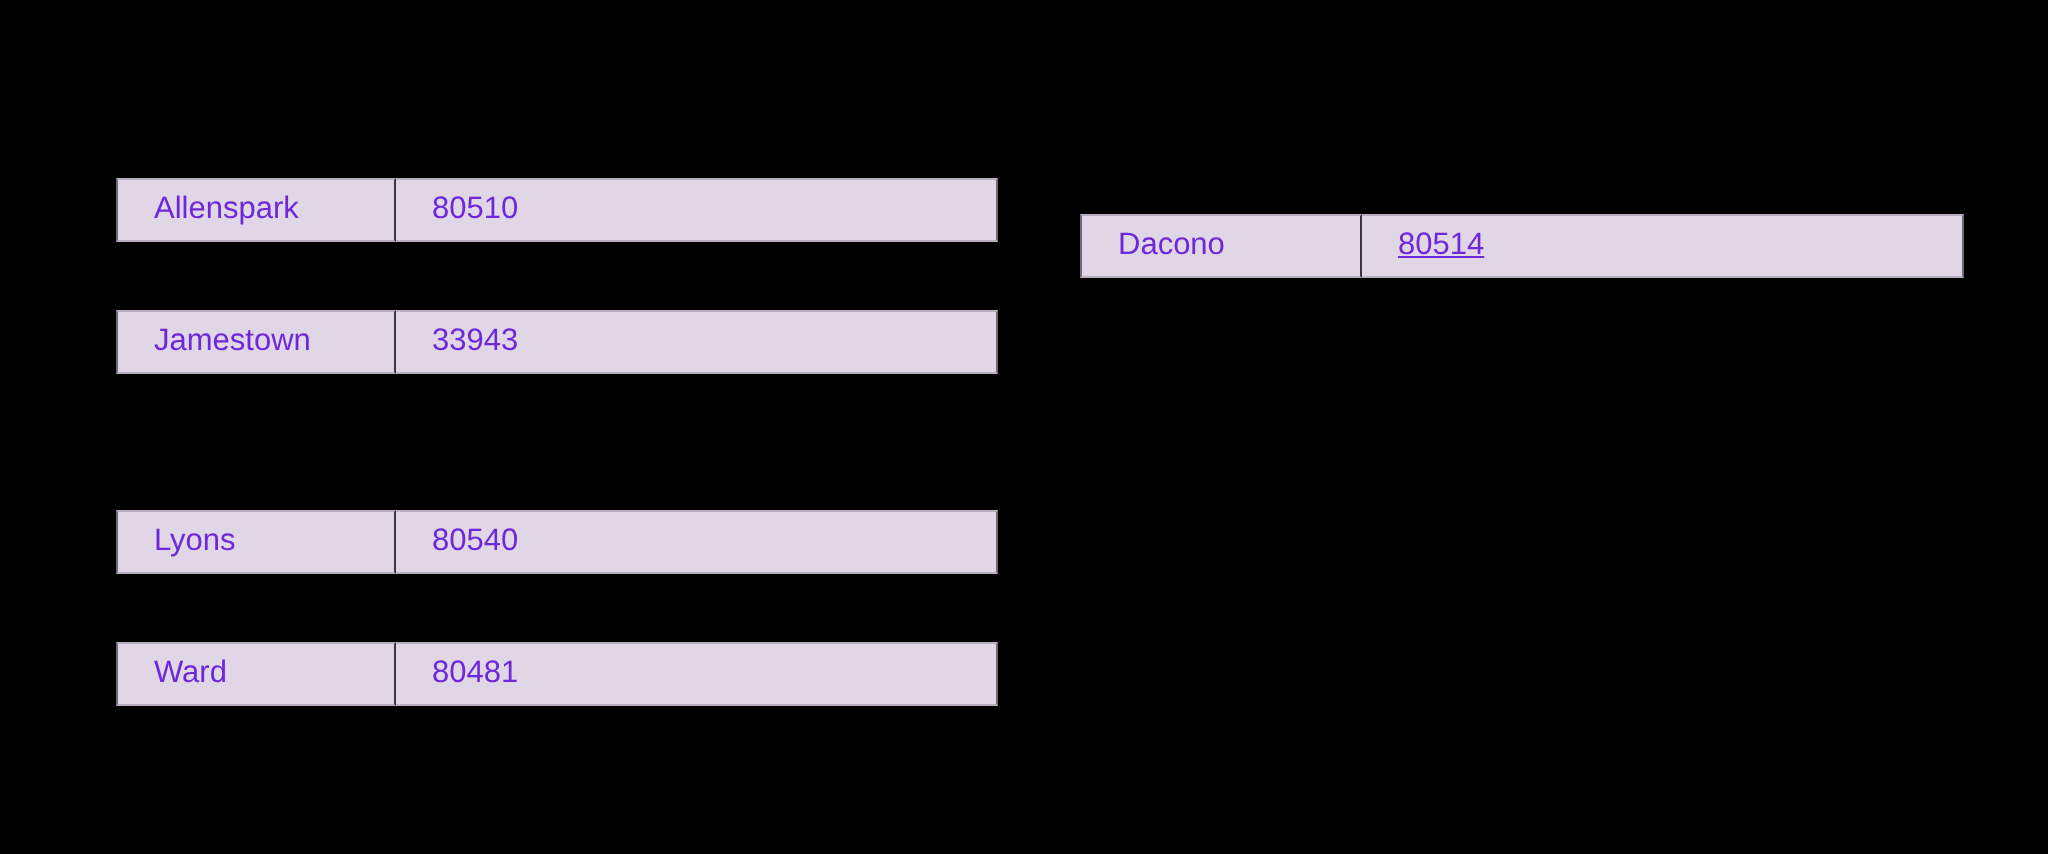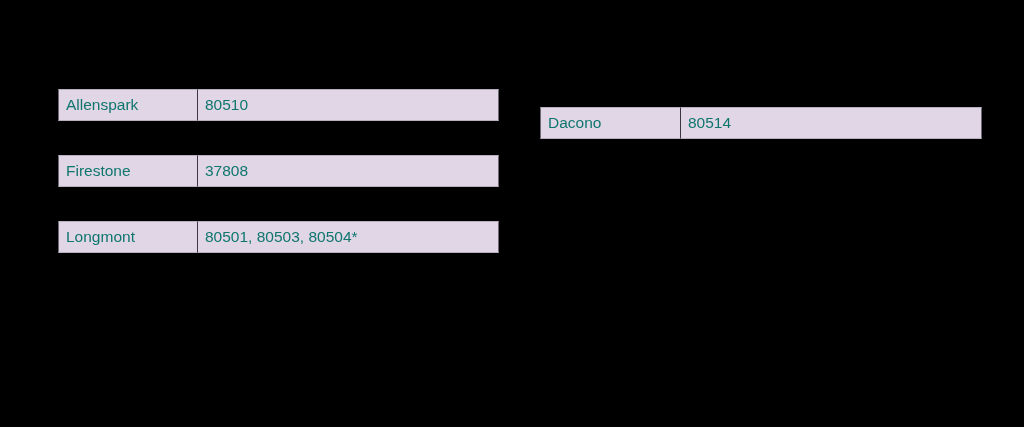--- a/index.html
+++ b/index.html
@@ -51,87 +51,91 @@
     padding: 0;
     border: none;
     background: transparent;
     height: 34px;
     line-height: 0;
     font-size: 0;
   }
 
   .cell {
     background: #e0d6e5;
-    color: #0f766e;
+    color: #6d28d9;
     font-size: 15.5px;
     line-height: 30px;
     height: 30px;
-    padding: 0 0 0 7px;
+    padding: 0 0 0 18px;
     border-top: 1px solid #b9aec0;
     border-bottom: 1px solid #b9aec0;
     vertical-align: middle;
     white-space: nowrap;
     box-sizing: border-box;
   }
 
   .cell-name {
     border-left: 1px solid #6f6875;
     border-right: 1px solid #3b373f;
   }
 
   .cell-zip {
     border-right: 1px solid #6f6875;
   }
 
   .left-table .cell-name  { width: 140px; }
   .left-table .cell-zip   { width: 301px; }
 
   .right-table .cell-name { width: 141px; }
-  .right-table .cell-zip  { width: 301px; }
+  .right-table .cell-zip  { width: 301px; text-decoration: underline; }
 </style>
 </head>
 <body>
 
 <div class="tables-wrap">
 
   <table class="zip-table left-table">
     <tbody>
 
       <tr class="zip-row">
         <td class="cell cell-name">Allenspark</td>
         <td class="cell cell-zip">80510</td>
       </tr>
       <tr class="spacer-row">
           <td></td>
           <td></td>
         </tr>
 
       <tr class="zip-row">
-        <td class="cell cell-name">Firestone</td>
-        <td class="cell cell-zip">37808</td>
-      </tr>
-      <tr class="spacer-row">
-          <td></td>
-          <td></td>
-        </tr>
-
-      <tr class="zip-row">
-        <td class="cell cell-name">Longmont</td>
-        <td class="cell cell-zip">80501, 80503, 80504*</td>
+        <td class="cell cell-name">Jamestown</td>
+        <td class="cell cell-zip">33943</td>
       </tr>
       <tr class="spacer-row">
           <td></td>
           <td></td>
         </tr>
 
       <tr class="spacer-row">
           <td></td>
           <td></td>
         </tr>
 
+      <tr class="zip-row">
+        <td class="cell cell-name">Lyons</td>
+        <td class="cell cell-zip">80540</td>
+      </tr>
+      <tr class="spacer-row">
+          <td></td>
+          <td></td>
+        </tr>
+
+      <tr class="zip-row">
+        <td class="cell cell-name">Ward</td>
+        <td class="cell cell-zip">80481</td>
+      </tr>
 
     </tbody>
   </table>
 
   <table class="zip-table right-table">
     <tbody>
 
       <tr class="zip-row">
         <td class="cell cell-name">Dacono</td>
         <td class="cell cell-zip">80514</td>

